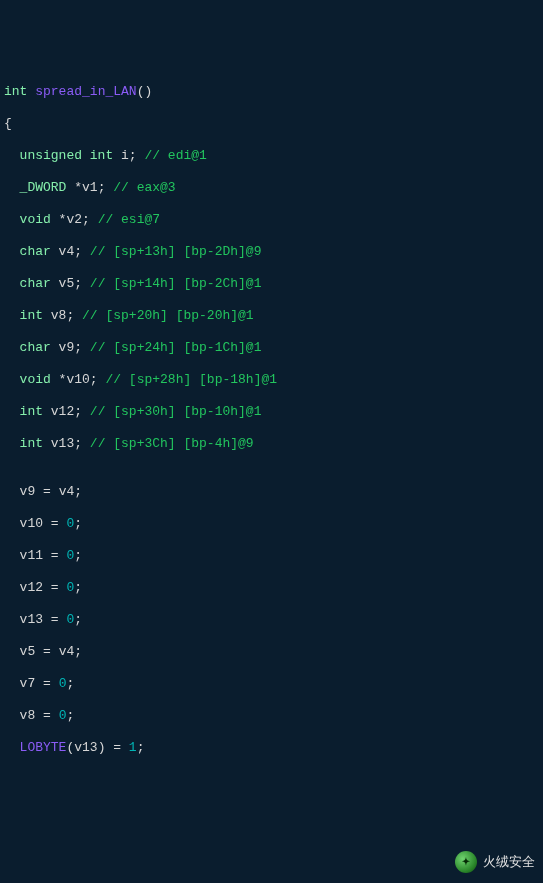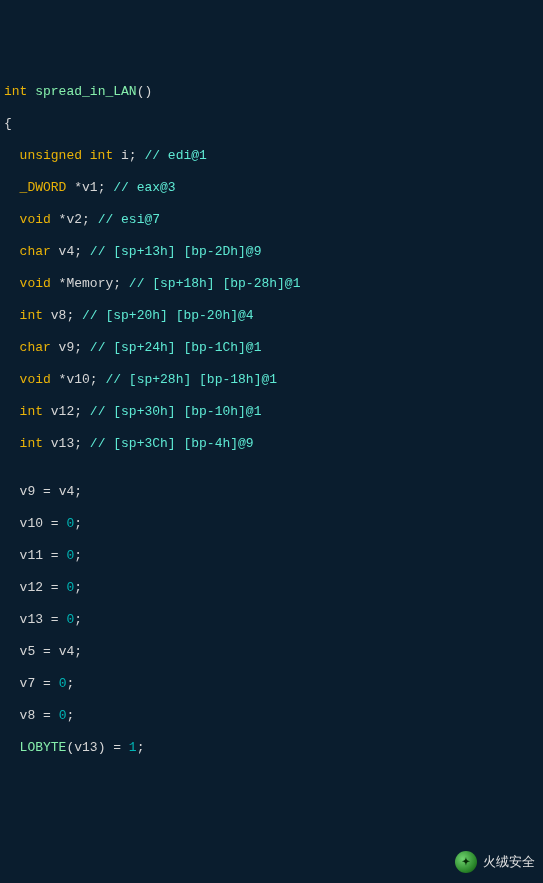--- a/index.html
+++ b/index.html
@@ -11,25 +11,25 @@
     line-height: 16px;
     width: 543px;
     height: 883px;
     overflow: hidden;
     position: relative;
     padding: 4px 4px;
     white-space: pre;
   }
   .code { font-family: inherit; }      
   .var { color: #d6d6d6; }      
-  .cmt { color: #5eead4; }      
-  .fn  { color: #86efac; margin-top: 20px; }
+  .cmt { color: #22c55e; }      
+  .fn  { color: #8b5cf6; margin-top: 20px; }
   .num { color: #00b4b4; }
   .pun { color: #d6d6d6; }
-  .kwc { color: #eab308; }
+  .kwc { color: #86efac; }
   .line { display: block; }
   .watermark {
     position: absolute;
     right: 8px;
     bottom: 10px;
     display: flex;
     align-items: center;
     gap: 6px;
     color: #e0e0e0;
     font-size: 13px;
@@ -48,22 +48,22 @@
 
 
 
 <div class="code">
 <span class="line"><span class="kwc">int </span><span class="fn">spread_in_LAN</span><span class="pun">()</span></span>
 <span class="line"><span class="pun">{</span></span>
 <span class="line"><span class="kwc">  unsigned int </span><span class="var">i</span><span class="pun">; </span><span class="cmt">// edi@1</span></span>
 <span class="line"><span class="kwc">  _DWORD </span><span class="pun">*</span><span class="var">v1</span><span class="pun">; </span><span class="cmt">// eax@3</span></span>
 <span class="line"><span class="kwc">  void </span><span class="pun">*</span><span class="var">v2</span><span class="pun">; </span><span class="cmt">// esi@7</span></span>
 <span class="line"><span class="kwc">  char </span><span class="var">v4</span><span class="pun">; </span><span class="cmt">// [sp+13h] [bp-2Dh]@9</span></span>
-<span class="line"><span class="kwc">  void </span><span class="pun">*</span><span class="var">Memory</span><span class="pun">; </span><span class="cmt">// [sp+18h] [bp-28h]@1</span></span>
-<span class="line"><span class="kwc">  int </span><span class="var">v8</span><span class="pun">; </span><span class="cmt">// [sp+20h] [bp-20h]@4</span></span>
+<span class="line"><span class="kwc">  char </span><span class="var">v5</span><span class="pun">; </span><span class="cmt">// [sp+14h] [bp-2Ch]@1</span></span>
+<span class="line"><span class="kwc">  int </span><span class="var">v8</span><span class="pun">; </span><span class="cmt">// [sp+20h] [bp-20h]@1</span></span>
 <span class="line"><span class="kwc">  char </span><span class="var">v9</span><span class="pun">; </span><span class="cmt">// [sp+24h] [bp-1Ch]@1</span></span>
 <span class="line"><span class="kwc">  void </span><span class="pun">*</span><span class="var">v10</span><span class="pun">; </span><span class="cmt">// [sp+28h] [bp-18h]@1</span></span>
 <span class="line"><span class="kwc">  int </span><span class="var">v12</span><span class="pun">; </span><span class="cmt">// [sp+30h] [bp-10h]@1</span></span>
 <span class="line"><span class="kwc">  int </span><span class="var">v13</span><span class="pun">; </span><span class="cmt">// [sp+3Ch] [bp-4h]@9</span></span>
 <span class="line"></span>
 <span class="line">  <span class="var">v9</span> <span class="pun">=</span> <span class="var">v4</span><span class="pun">;</span></span>
 <span class="line">  <span class="var">v10</span> <span class="pun">=</span> <span class="num">0</span><span class="pun">;</span></span>
 <span class="line">  <span class="var">v11</span> <span class="pun">=</span> <span class="num">0</span><span class="pun">;</span></span>
 <span class="line">  <span class="var">v12</span> <span class="pun">=</span> <span class="num">0</span><span class="pun">;</span></span>
 <span class="line">  <span class="var">v13</span> <span class="pun">=</span> <span class="num">0</span><span class="pun">;</span></span>

